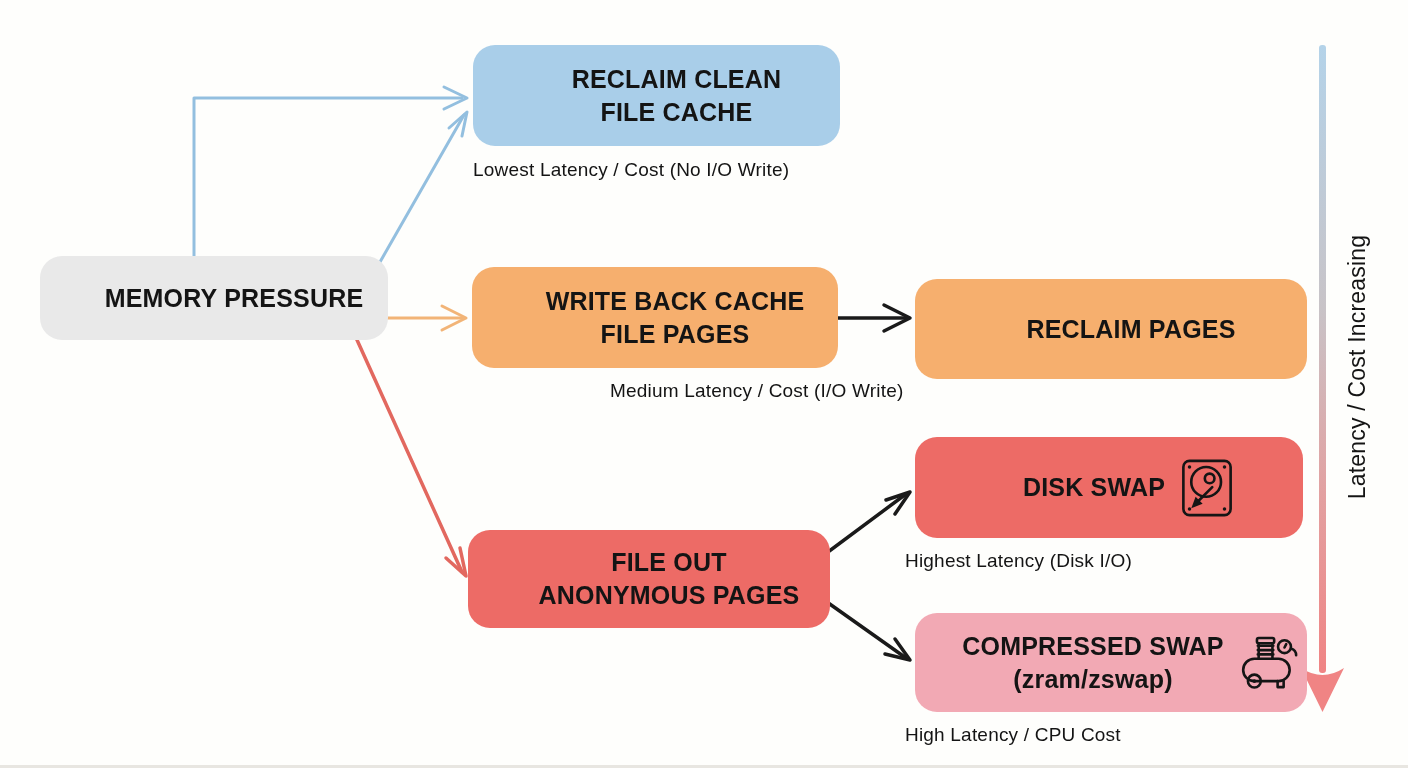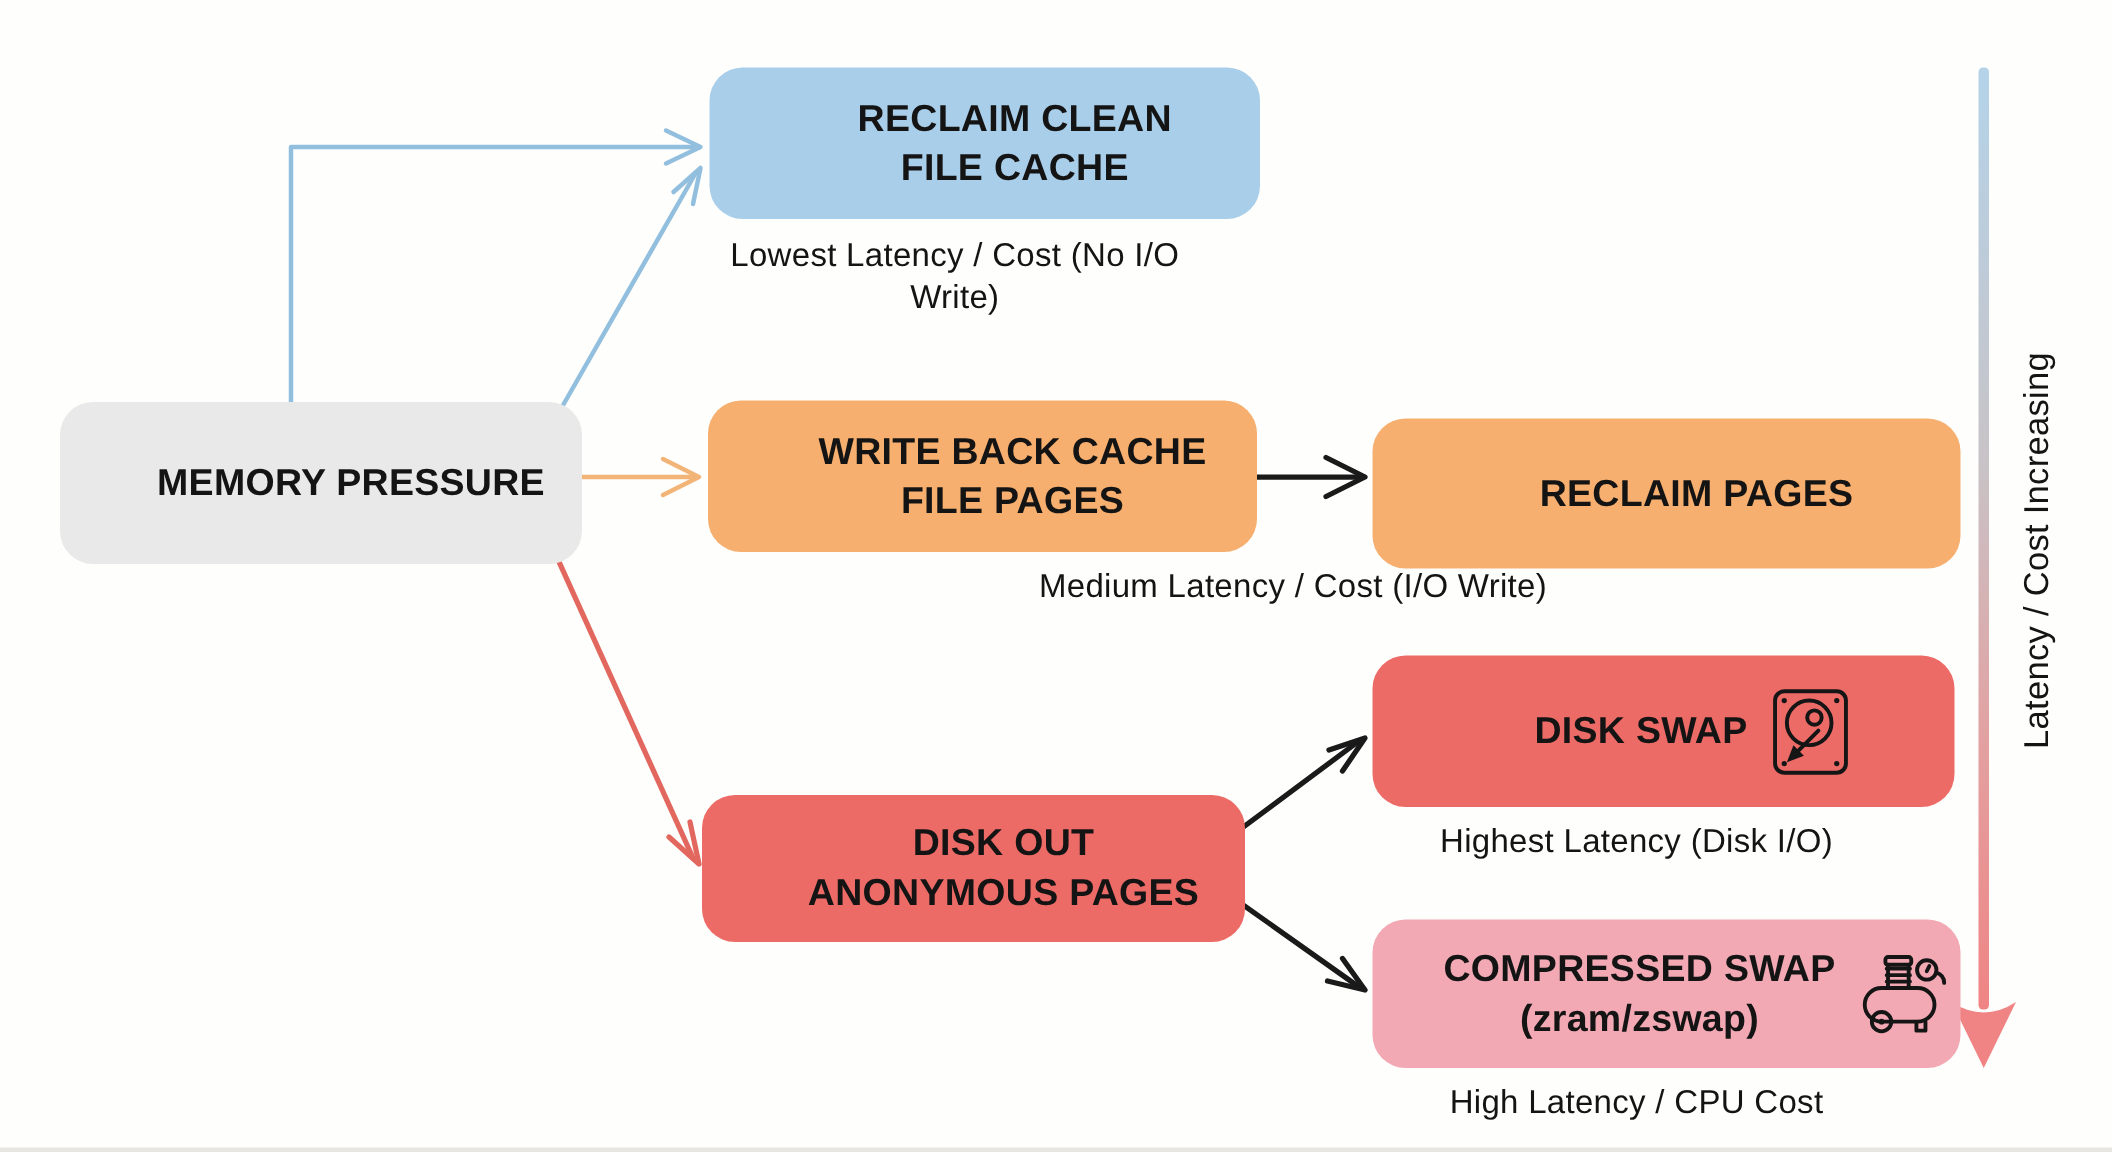--- a/index.html
+++ b/index.html
@@ -18,37 +18,37 @@
     position: absolute;
     border-radius: 22px;
     display: flex; align-items: center; justify-content: center;
     text-align: center;
     font-weight: bold;
     font-size: 25px;
     line-height: 33px;
     letter-spacing: 0.2px;
     padding-left: 40px;
   }
-  .n-memory   { left: 40px;  top: 268px; width: 308px; height: 108px; background: var(--node-gray, #E9E9E9); }
+  .n-memory   { left: 40px;  top: 256px; width: 308px; height: 84px; background: var(--node-gray, #E9E9E9); }
   .n-reclaim-clean { left: 473px; top: 45px;  width: 327px; height: 101px; background: var(--node-blue, #A9CEE9); }
   .n-write-back    { left: 472px; top: 267px; width: 326px; height: 101px; background: var(--node-orange, #F6AF6E); }
   .n-reclaim-pages { left: 915px; top: 267px; width: 352px; height: 100px; background: var(--node-orange, #F6AF6E); margin-top: 12px; }
   .n-swap-out      { left: 468px; top: 530px; width: 322px; height: 98px;  background: var(--node-red, #ED6B66); }
   .n-disk-swap     { left: 915px; top: 437px; width: 348px; height: 101px; background: var(--node-red, #ED6B66); }
   .n-compressed    { left: 915px; top: 613px; width: 352px; height: 99px;  background: var(--node-pink, #F2A9B4); }
 
   .node .line { display: block; }
   .node-inner { display: flex; align-items: center; justify-content: center; gap: 14px; }
   .node-icon svg { display: block; }
 
   
   .caption {
     position: absolute;
-    text-align: center;
-    font-size: 22px;
+    text-align: left;
+    font-size: 19px;
     line-height: 28px;
     letter-spacing: 0.2px;
   }
   .cap-reclaim-clean { left: 473px; top: 156px; width: 327px; }
   .cap-write-back    { left: 610px; top: 377px; width: 504px; }
   .cap-disk-swap     { left: 905px; top: 547px; width: 372px; }
   .cap-compressed    { left: 905px; top: 721px; width: 372px; }
 
   
   .axis-label {
@@ -141,21 +141,21 @@
       <span class="line">FILE PAGES</span>
     </span>
   </div>
 
   <div class="node n-reclaim-pages">
     <span class="line">RECLAIM PAGES</span>
   </div>
 
   <div class="node n-swap-out">
     <span>
-      <span class="line">DISK OUT</span>
+      <span class="line">FILE OUT</span>
       <span class="line">ANONYMOUS PAGES</span>
     </span>
   </div>
 
   <div class="node n-disk-swap">
     <span class="node-inner">
       <span class="line">DISK SWAP</span>
       <span class="node-icon">
         <svg width="56" height="62" viewBox="0 0 64 70">
           <rect class="icon-stroke" x="5" y="4" width="54" height="62" rx="7"></rect>

